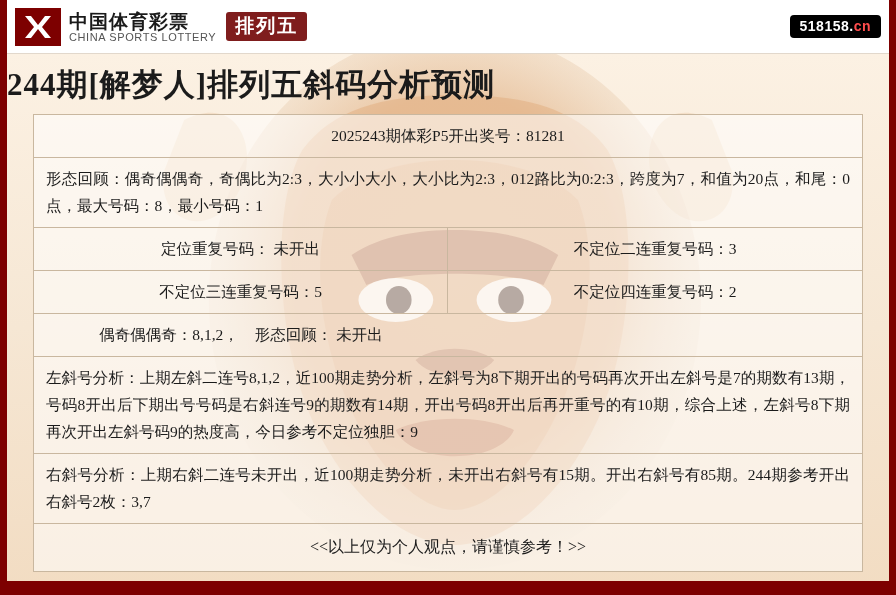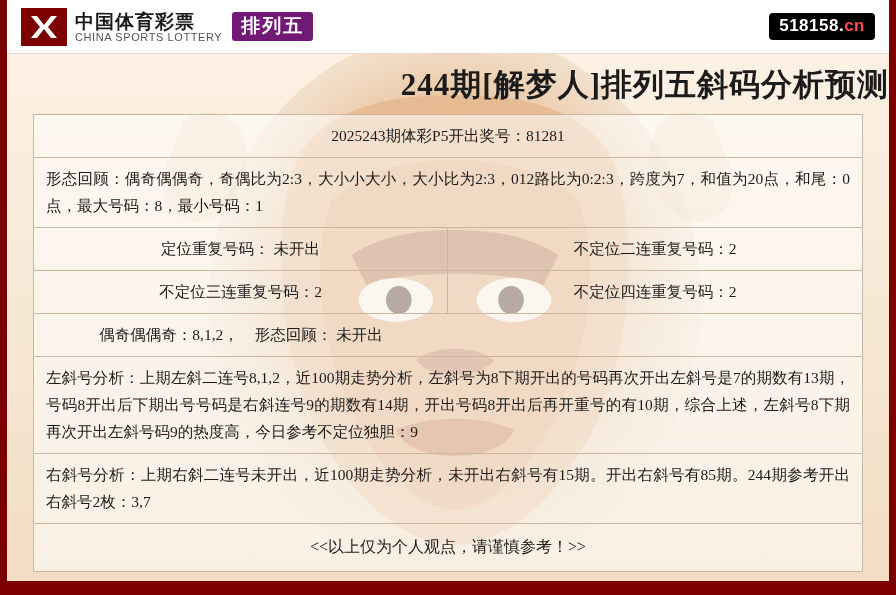--- a/index.html
+++ b/index.html
@@ -32,21 +32,21 @@
     z-index: 0;
   }
   .header {
     position: relative;
     z-index: 3;
     height: 54px;
     background: #ffffff;
     border-bottom: 1px solid #e2d8cc;
     display: flex;
     align-items: center;
-    padding: 0 14px;
+    padding: 0 8px;
     box-sizing: border-box;
   }
   .logo-mark {
     width: 46px;
     height: 38px;
     background: #7d0000;
     display: flex;
     align-items: center;
     justify-content: center;
     margin-right: 8px;
@@ -68,47 +68,47 @@
     letter-spacing: 1px;
   }
   .logo-en {
     font-family: "Liberation Sans", sans-serif;
     font-size: 11px;
     color: #555;
     line-height: 11px;
     letter-spacing: 0.6px;
   }
   .game-badge {
-    background: #701a75;
+    background: #7f1d1d;
     color: #fff;
     font-family: "Liberation Sans", sans-serif;
     font-weight: bold;
     font-size: 19px;
     padding: 3px 9px 4px 9px;
     border-radius: 3px;
     letter-spacing: 2px;
     line-height: 22px;
   }
   .header-spacer { flex: 1 1 auto; }
   .site-tag {
     background: #000000;
     color: #ffffff;
     font-family: "Liberation Sans", sans-serif;
-    font-size: 17px;
+    font-size: 14px;
     font-weight: bold;
     padding: 3px 10px 4px 10px;
     border-radius: 4px;
     letter-spacing: 0.5px;
   }
   .site-tag .dotcn { color: #ff4d4d; }
 
   .title {
     position: relative;
     z-index: 3;
-    text-align: right;
+    text-align: left;
     font-size: 31px;
     font-weight: bold;
     color: #1b1b1b;
     padding: 10px 0 8px 0;
     letter-spacing: 1px;
   }
 
   .panel {
     position: relative;
     z-index: 3;
@@ -215,25 +215,25 @@
     <div class="row draw-row">
       <div class="cell full center">2025243期体彩P5开出奖号：81281</div>
     </div>
 
     <div class="row">
       <div class="cell full para">形态回顾：偶奇偶偶奇，奇偶比为2:3，大小小大小，大小比为2:3，012路比为0:2:3，跨度为7，和值为20点，和尾：0点，最大号码：8，最小号码：1</div>
     </div>
 
     <div class="row">
       <div class="cell half center divider-right">定位重复号码： 未开出</div>
-      <div class="cell half center">不定位二连重复号码：2</div>
-    </div>
-
-    <div class="row">
-      <div class="cell half center divider-right">不定位三连重复号码：2</div>
+      <div class="cell half center">不定位二连重复号码：3</div>
+    </div>
+
+    <div class="row">
+      <div class="cell half center divider-right">不定位三连重复号码：5</div>
       <div class="cell half center">不定位四连重复号码：2</div>
     </div>
 
     <div class="row">
       <div class="cell half center">
         <span class="sub">偶奇偶偶奇：8,1,2，</span><span class="sub">形态回顾： 未开出</span>
       </div>
     </div>
 
     <div class="row">

